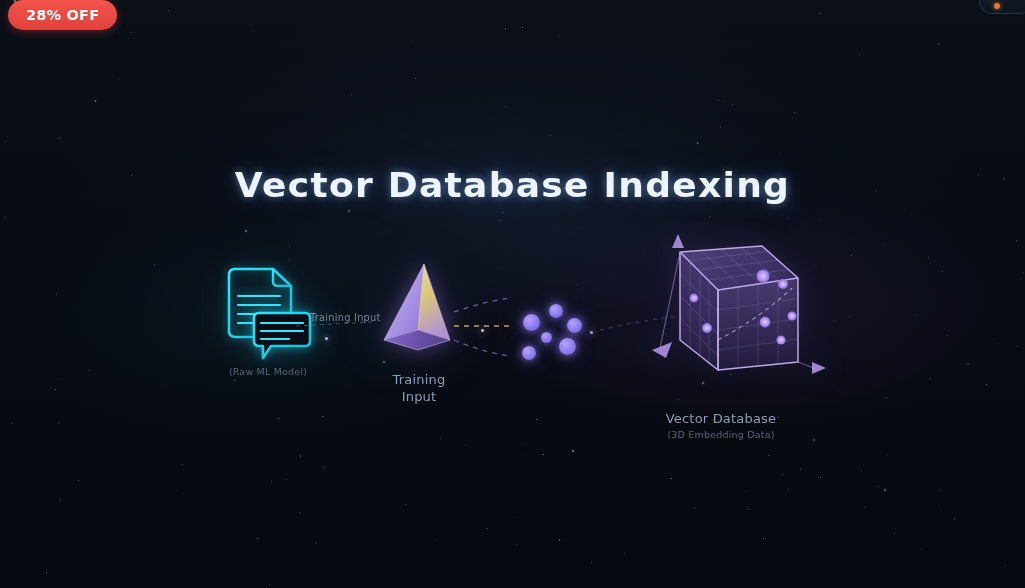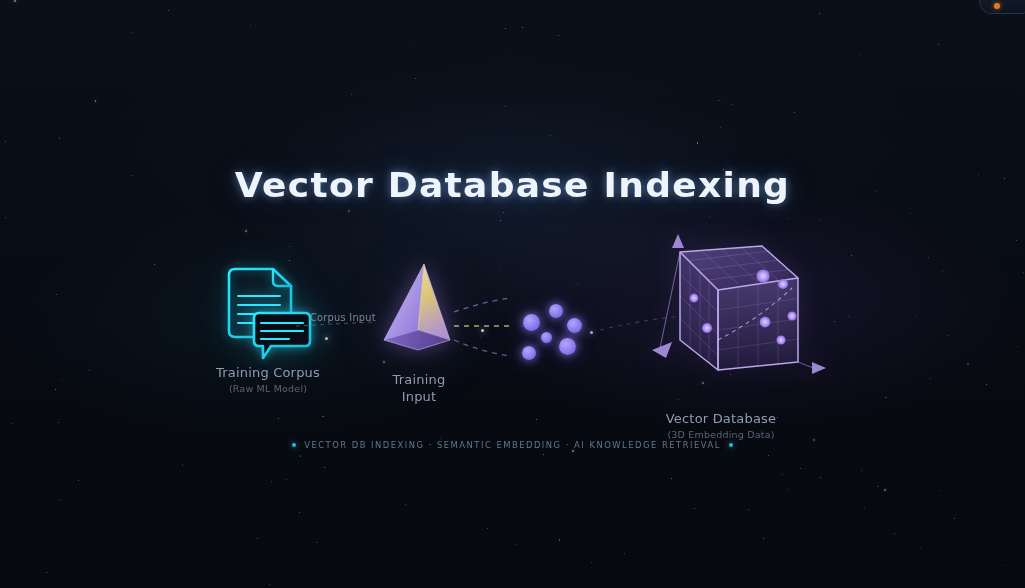--- a/index.html
+++ b/index.html
@@ -368,20 +368,23 @@
       <span class="star" style="left: 940.4px; top: 511px; width: 1px; height: 1px; opacity: 0.15;"></span>
       <span class="star" style="left: 404.7px; top: 504.1px; width: 1px; height: 1px; opacity: 0.36;"></span>
       <span class="star" style="left: 60.8px; top: 379.1px; width: 1px; height: 1px; opacity: 0.23;"></span>
       <span class="star" style="left: 997px; top: 342.5px; width: 1px; height: 1px; opacity: 0.14;"></span>
       <span class="particle" style="left: 325px; top: 337px; width: 3px; height: 3px; background: rgb(207, 216, 255); opacity: 0.85; box-shadow: rgb(207, 216, 255) 0px 0px 6px;"></span>
       <span class="particle" style="left: 481px; top: 329px; width: 3px; height: 3px; background: rgb(230, 236, 255); opacity: 0.85; box-shadow: rgb(230, 236, 255) 0px 0px 6px;"></span>
       <span class="particle" style="left: 590px; top: 331px; width: 3px; height: 3px; background: rgb(205, 189, 245); opacity: 0.85; box-shadow: rgb(205, 189, 245) 0px 0px 6px;"></span>
       <span class="particle" style="left: 302px; top: 329px; width: 2px; height: 2px; background: rgb(154, 168, 196); opacity: 0.85; box-shadow: rgb(154, 168, 196) 0px 0px 6px;"></span>
     </div>
 
+  <div id="promo-badge">
+    <span>28% OFF</span>
+  </div>
 
   <div id="corner-chip">
     <span class="dot"></span>
   </div>
 
   <div id="title-block">
     <div id="page-title">Vector Database Indexing</div>
   </div>
 
   <svg id="corpus-icon" viewBox="0 0 92 100">
@@ -399,25 +402,24 @@
     <line x1="17" y1="49" x2="59" y2="49" stroke="#2ee6ff" stroke-width="2.2" stroke-linecap="round"></line>
     <line x1="17" y1="58" x2="44" y2="58" stroke="#2ee6ff" stroke-width="2.2" stroke-linecap="round"></line>
 
     <path d="M38 48 L84 48 Q89 48 89 53 L89 76 Q89 81 84 81 L50 81 L42 93 L42 81 L38 81 Q33 81 33 76 L33 53 Q33 48 38 48 Z" fill="#080c14" stroke="url(#cyanG)" stroke-width="2.6" stroke-linejoin="round"></path>
     <line x1="40" y1="58" x2="82" y2="58" stroke="#2ee6ff" stroke-width="2.2" stroke-linecap="round"></line>
     <line x1="40" y1="66" x2="82" y2="66" stroke="#2ee6ff" stroke-width="2.2" stroke-linecap="round"></line>
     <line x1="40" y1="74" x2="68" y2="74" stroke="#2ee6ff" stroke-width="2.2" stroke-linecap="round"></line>
   </svg>
 
   <div class="node-label" id="corpus-label">
-    <span class="main">Training Corpus</span>
     <span class="sub">(Raw ML Model)</span>
   </div>
 
-  <div id="feature-label">Corpus Input</div>
+  <div id="feature-label">Training Input</div>
 
   <svg id="pyramid" viewBox="0 0 84 104">
     <defs>
       <linearGradient id="faceLeft" x1="0" y1="0" x2="1" y2="1">
         <stop offset="0%" stop-color="#d9cdf7"></stop>
         <stop offset="55%" stop-color="#b39ef0"></stop>
         <stop offset="100%" stop-color="#8f76dd"></stop>
       </linearGradient>
       <linearGradient id="faceRight" x1="0" y1="0" x2="0.2" y2="1">
         <stop offset="0%" stop-color="#f4e6a8"></stop>
@@ -542,19 +544,14 @@
     <circle cx="152" cy="94" r="4.6" fill="url(#nodeGlow)"></circle>
     <circle cx="125" cy="100" r="5.4" fill="url(#nodeGlow)"></circle>
     <circle cx="141" cy="118" r="4.6" fill="url(#nodeGlow)"></circle>
   </svg>
 
   <div class="node-label" id="db-label">
     <span class="main">Vector Database</span>
     <span class="sub">(3D Embedding Data)</span>
   </div>
 
-  <div id="tagline">
-    <span class="tag-dot"></span>
-    <span class="tag-text">VECTOR DB INDEXING · SEMANTIC EMBEDDING · AI KNOWLEDGE RETRIEVAL</span>
-    <span class="tag-dot"></span>
-  </div>
 
 </div>
 
 </body></html>

